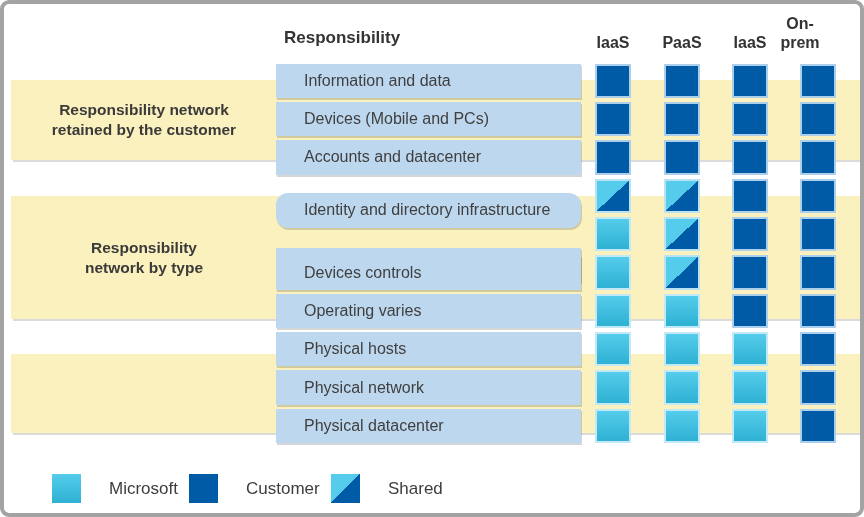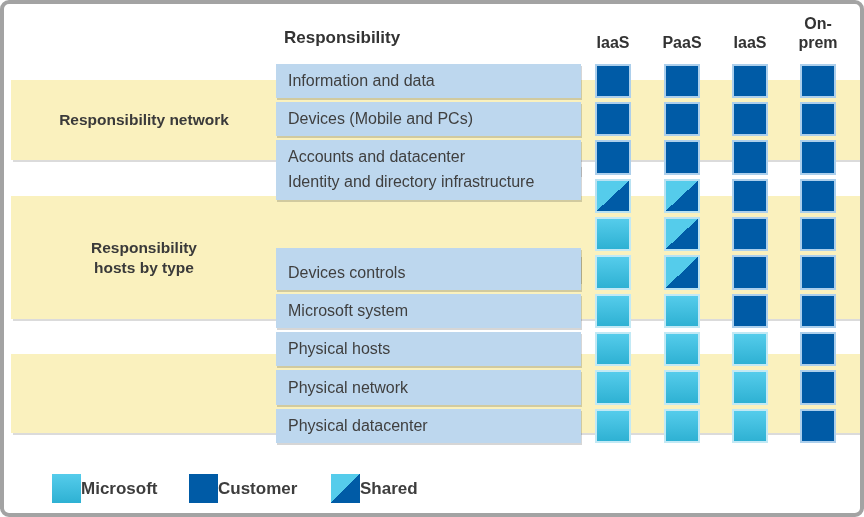--- a/index.html
+++ b/index.html
@@ -12,84 +12,85 @@
               text-align:center;font-size:16px;font-weight:bold;color:#333;line-height:19px;}
 
   
   .band{position:absolute;left:7px;width:849px;background:var(--band-yellow);box-shadow:2px 2px 0 rgba(0,0,0,.14);}
   .band-label{position:absolute;left:7px;width:266px;display:flex;flex-direction:column;align-items:center;justify-content:center;
               font-size:15.5px;font-weight:bold;color:#3a3a3a;line-height:20px;text-align:center;z-index:3;}
 
   
   .row-bar{position:absolute;left:272px;width:305px;height:34.5px;background:var(--bar-blue);
            box-shadow:1px 2px 0 rgba(0,0,0,.16);z-index:2;display:flex;align-items:center;}
-  .row-bar span{padding-left:12px;font-size:16px;color:#3f3f3f;white-space:nowrap;}
+  .row-bar span{padding-left:28px;font-size:16px;color:#3f3f3f;white-space:nowrap;}
 
   
   .cell{position:absolute;width:36px;height:34.5px;border:2px solid transparent;z-index:2;}
   .cell.customer{background:var(--cust);border-color:#accfec;}
   .cell.microsoft{background:linear-gradient(180deg,var(--ms1) 0%,var(--ms2) 100%);border-color:#c2e9f5;}
   .cell.shared{background:linear-gradient(to bottom right,var(--ms1) 0 49.4%,var(--cust) 49.4% 100%);border-color:#b9e2f2;}
 
   
-  .legend-item{position:absolute;top:470px;display:flex;align-items:center;gap:0;font-weight:bold;}
+  .legend-item{position:absolute;top:470px;display:flex;align-items:center;gap:28px;}
   .swatch{width:29px;height:29px;flex:0 0 auto;}
   .swatch.customer{background:var(--cust);}
   .swatch.microsoft{background:linear-gradient(180deg,var(--ms1) 0%,var(--ms2) 100%);}
   .swatch.shared{background:linear-gradient(to bottom right,var(--ms1) 0 49.4%,var(--cust) 49.4% 100%);}
   .legend-label{font-size:17px;color:#3d3d3d;}
 </style>
 </head>
 <body>
 
 <div class="frame">
   <div class="resp-header">Responsibility</div>
   <div id="colHeaders">
       <div class="col-header" style="left: 577px;">IaaS</div>
       <div class="col-header" style="left: 646px;">PaaS</div>
       <div class="col-header" style="left: 714px;">IaaS</div>
-      <div class="col-header" style="left: 782px;">On-prem</div>
+      <div class="col-header" style="left: 764px;">On-prem</div>
     </div>
   <div id="bands">
       <div class="band" style="top: 76px; height: 80px;"></div>
       <div class="band" style="top: 192px; height: 123px;"></div>
       <div class="band" style="top: 350px; height: 79px;"></div>
     </div>
   <div id="bandLabels">
       <div class="band-label" style="top: 76px; height: 80px;">
         <span>Responsibility network</span>
+        <span>retained by the customer</span>
       </div>
       <div class="band-label" style="top: 192px; height: 123px;">
         <span>Responsibility</span>
-        <span>hosts by type</span>
+        <span>network by type</span>
       </div>
       <div class="band-label" style="top: 350px; height: 79px;">
       </div>
     </div>
   <div id="rowBars">
       <div class="row-bar" style="top: 59.5px;">
         <span>Information and data</span>
       </div>
       <div class="row-bar" style="top: 97.85px;">
         <span>Devices (Mobile and PCs)</span>
       </div>
       <div class="row-bar" style="top: 136.2px;">
         <span>Accounts and datacenter</span>
       </div>
-      <div class="row-bar" style="top: 161px;">
+      <div class="row-bar" style="top: 189px; border-radius: 12px;">
         <span>Identity and directory infrastructure</span>
       </div>
       <div class="row-bar" style="top: 212.9px; margin-top: 31px;">
         <span>Applications</span>
       </div>
       <div class="row-bar" style="top: 251.25px;">
         <span>Devices controls</span>
       </div>
       <div class="row-bar" style="top: 289.6px;">
-        <span>Microsoft system</span>
+        <span>Operating varies</span>
       </div>
       <div class="row-bar" style="top: 327.95px;">
         <span>Physical hosts</span>
       </div>
       <div class="row-bar" style="top: 366.3px;">
         <span>Physical network</span>
       </div>
       <div class="row-bar" style="top: 404.65px;">
         <span>Physical datacenter</span>
       </div>

